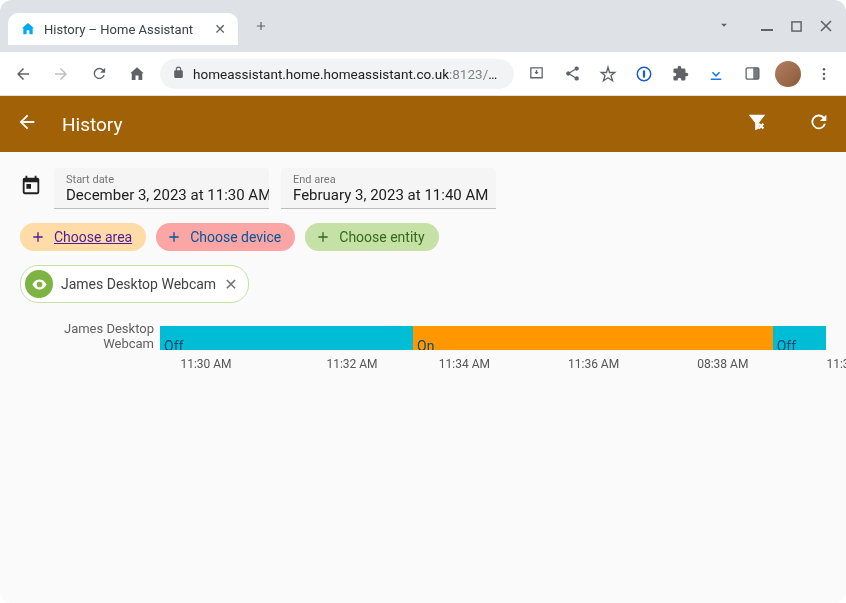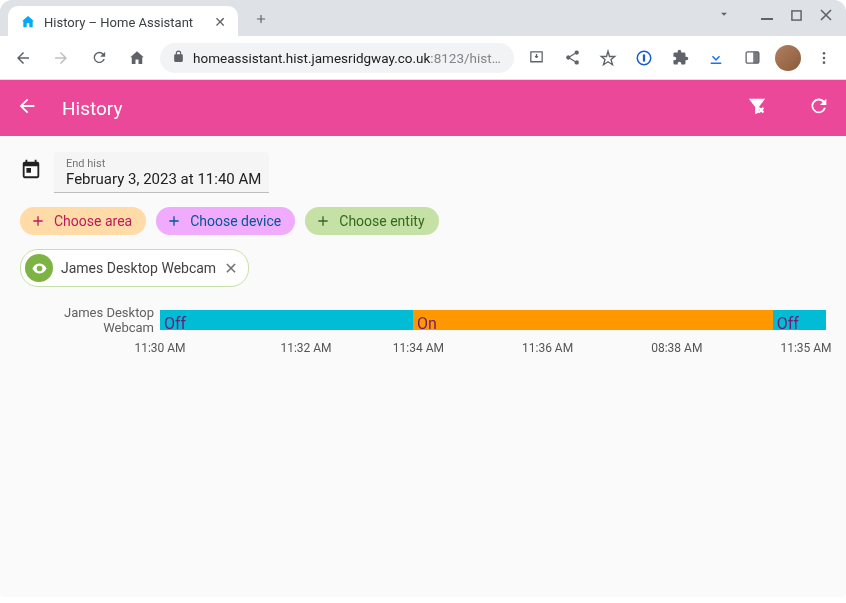--- a/index.html
+++ b/index.html
@@ -1,71 +1,71 @@
 <!DOCTYPE html>
 <html><head>
 <meta charset="utf-8">
 <style>
   * { margin: 0; padding: 0; box-sizing: border-box; font-family: -apple-system, BlinkMacSystemFont, "Segoe UI", Roboto, Arial, sans-serif; }
   body { width: 846px; height: 603px; background: #fff; border-radius: 12px; overflow: hidden; position: relative; }
 
   
   .chrome { background: #dee1e6; }
-  .tabbar { display: flex; align-items: flex-start; height: 36px; padding-left: 8px; padding-top: 6px; }
+  .tabbar { display: flex; align-items: center; height: 52px; padding-left: 8px; padding-top: 6px; }
   .tab { background: #fff; border-radius: 10px 10px 0 0; padding: 8px 12px; display: flex; align-items: center; gap: 8px; font-size: 13px; color: #3c4043; min-width: 230px; }
   .tab .favicon { width: 16px; height: 16px; display: flex; align-items: center; justify-content: center; }
   .tab .title { flex: 1; white-space: nowrap; overflow: hidden; text-overflow: ellipsis; }
   .tab .close { font-size: 14px; color: #5f6368; cursor: pointer; }
   .newtab { margin-left: 10px; margin-bottom: 6px; width: 26px; height: 26px; display: flex; align-items: center; justify-content: center; color: #5f6368; cursor: pointer; }
   .winctrls { margin-left: auto; display: flex; align-items: center; gap: 18px; padding-right: 14px; padding-bottom: 6px; color: #5f6368; }
   .winctrls span, .winctrls svg { cursor: pointer; }
   .dropdown-chevron { margin-right: 12px; }
 
   .addrbar { background: #fff; height: 44px; display: flex; align-items: center; padding: 0 8px; gap: 8px; border-bottom: 1px solid #e0e0e0; }
   .navbtn { width: 30px; height: 30px; display: flex; align-items: center; justify-content: center; color: #5f6368; cursor: pointer; border-radius: 50%; }
   .navbtn.disabled { opacity: 0.4; cursor: default; }
   .omnibox { flex: 1; background: #f1f3f4; border-radius: 16px; height: 30px; display: flex; align-items: center; padding: 0 12px; gap: 8px; font-size: 13.5px; color: #5f6368; overflow: hidden; }
   .omnibox .host { color: #202124; white-space: nowrap; overflow: hidden; text-overflow: ellipsis; }
   .exticon { width: 28px; height: 28px; display: flex; align-items: center; justify-content: center; color: #5f6368; cursor: pointer; }
   .avatar { width: 26px; height: 26px; border-radius: 50%; background: linear-gradient(135deg,#b08060,#8a5a3a); }
 
   
   .app { background: #fafafa; height: calc(100% - 86px); }
-  .appheader { background: #ec4899; color: #fff; height: 56px; display: flex; align-items: center; padding: 1px 16px; gap: 24px; }
+  .appheader { background: #a16207; color: #fff; height: 56px; display: flex; align-items: center; padding: 1px 16px; gap: 24px; }
   .appheader .back { cursor: pointer; }
   .appheader .title { font-size: 19px; font-weight: 400; flex: 1; }
   .appheader .action { cursor: pointer; margin-left: 16px; }
 
   .content { padding: 16px 20px; }
   .dates { display: flex; align-items: flex-start; gap: 12px; margin-bottom: 14px; }
   .calicon { color: #212121; margin-top: 6px; }
   .datefield { background: #f5f5f5; border-radius: 4px 4px 0 0; border-bottom: 1px solid #bdbdbd; padding: 5px 12px 4px; width: 215px; overflow: hidden; }
   .datefield .lbl { font-size: 11px; color: #757575; }
   .datefield .val { font-size: 15px; color: #212121; white-space: nowrap; }
 
   .chips { display: flex; flex-wrap: wrap; gap: 10px; margin-bottom: 14px; }
   .chip { display: inline-flex; align-items: center; gap: 8px; padding: 6px 14px 6px 10px; border-radius: 18px; font-size: 14px; cursor: pointer; }
   .chip .plus { display:inline-flex; align-items:center; justify-content:center; }
-  .chip-area   { background: #ffdba8; color: #be185d; }
-  .chip-device { background: #f0abfc; color: #01579b; }
+  .chip-area   { background: #ffdba8; color: #4c1d95; text-decoration: underline; }
+  .chip-device { background: #fca5a5; color: #01579b; }
   .chip-entity { background: #c5e1a5; color: #33691e; }
 
   .filterchip { display: inline-flex; align-items: center; gap: 8px; border: 1px solid #c5e1a5; border-radius: 18px; padding: 4px 10px 4px 4px; font-size: 14px; color: #424242; margin-bottom: 18px; background:#fff; }
   .filterchip .eye { width: 28px; height: 28px; border-radius: 50%; background: #7cb342; color: #fff; display: flex; align-items: center; justify-content: center; }
   .filterchip .x { color: #757575; cursor: pointer; font-size: 16px; }
 
   .timeline-row { display: flex; align-items: center; gap: 6px; font-size: 13px; color: #616161; }
   .timeline-label { width: 134px; text-align: right; }
   .bar { flex: 1; height: 20px; display: flex; position: relative; }
-  .seg { height: 100%; font-size: 16px; color: #701a75; padding: 4px 4px; overflow: hidden; white-space: nowrap; }
+  .seg { height: 100%; font-size: 14px; color: #0c4a6e; padding: 12px 4px; overflow: hidden; white-space: nowrap; }
   .seg.off { background: #00bcd4; }
   .seg.on  { background: #ff9800; }
 
   .ticks { display: flex; margin-left: 140px; margin-top: 6px; font-size: 12px; color: #555; position:relative; height:16px; }
-  .tick { position:absolute; transform:translateX(-50%); white-space:nowrap; }
+  .tick { position:absolute; transform:translateX(-50%); white-space:nowrap;margin-left:46px; }
 </style>
 </head>
 <body>
 
 <div class="chrome">
   <div class="tabbar">
     <div class="tab">
       <span class="favicon">
         <svg width="16" height="16" viewBox="0 0 24 24">
             <path fill="#03a9f4" d="M12 3l9 8h-2v9h-5v-6H10v6H5v-9H3z"></path>
@@ -124,21 +124,21 @@
           <path fill="#5f6368" d="M12 3l9 8h-2v9h-5v-6h-4v6H5v-9H3z"></path>
         </svg>
     </div>
     <div class="omnibox">
       <span>
         <svg width="13" height="13" viewBox="0 0 24 24">
             <path fill="#5f6368" d="M18 8h-1V6a5 5 0 0 0-10 0v2H6a2 2 0 0 0-2 2v10a2 2 0 0 0 2 2h12a2 2 0 0 0 2-2V10a2 2 0 0 0-2-2zM9 6a3 3 0 1 1 6 0v2H9z"></path>
           </svg>
       </span>
       <span class="host">
-        <span>homeassistant.hist.jamesridgway.co.uk</span><span style="color:#80868b">:8123/hist…</span>
+        <span>homeassistant.home.homeassistant.co.uk</span><span style="color:#80868b">:8123/hist…</span>
       </span>
     </div>
     <div class="exticon">
       <svg width="17" height="17" viewBox="0 0 24 24">
           <path fill="none" stroke="#5f6368" stroke-width="1.8" d="M4 4h16v14H4z"></path>
           <path fill="#5f6368" d="M12 7v5m0 0l-2-2m2 2l2-2" stroke="#5f6368" stroke-width="1.8" fill-rule="evenodd"></path>
         </svg>
     </div>
     <div class="exticon">
       <svg width="17" height="17" viewBox="0 0 24 24">
@@ -207,21 +207,25 @@
   </div>
 
   <div class="content">
     <div class="dates">
       <span class="calicon">
         <svg width="22" height="22" viewBox="0 0 24 24">
             <path fill="#212121" d="M19 4h-1V2h-2v2H8V2H6v2H5a2 2 0 0 0-2 2v14a2 2 0 0 0 2 2h14a2 2 0 0 0 2-2V6a2 2 0 0 0-2-2zm0 16H5V9h14zM7 11h5v5H7z"></path>
           </svg>
       </span>
       <div class="datefield">
-        <div class="lbl">End hist</div>
+        <div class="lbl">Start date</div>
+        <div class="val">December 3, 2023 at 11:30 AM</div>
+      </div>
+      <div class="datefield">
+        <div class="lbl">End area</div>
         <div class="val">February 3, 2023 at 11:40 AM</div>
       </div>
     </div>
 
     <div class="chips">
       <div class="chip chip-area">
         <span class="plus">
             <svg width="16" height="16" viewBox="0 0 24 24">
               <path fill="currentColor" d="M19 13h-6v6h-2v-6H5v-2h6V5h2v6h6z"></path>
             </svg>

